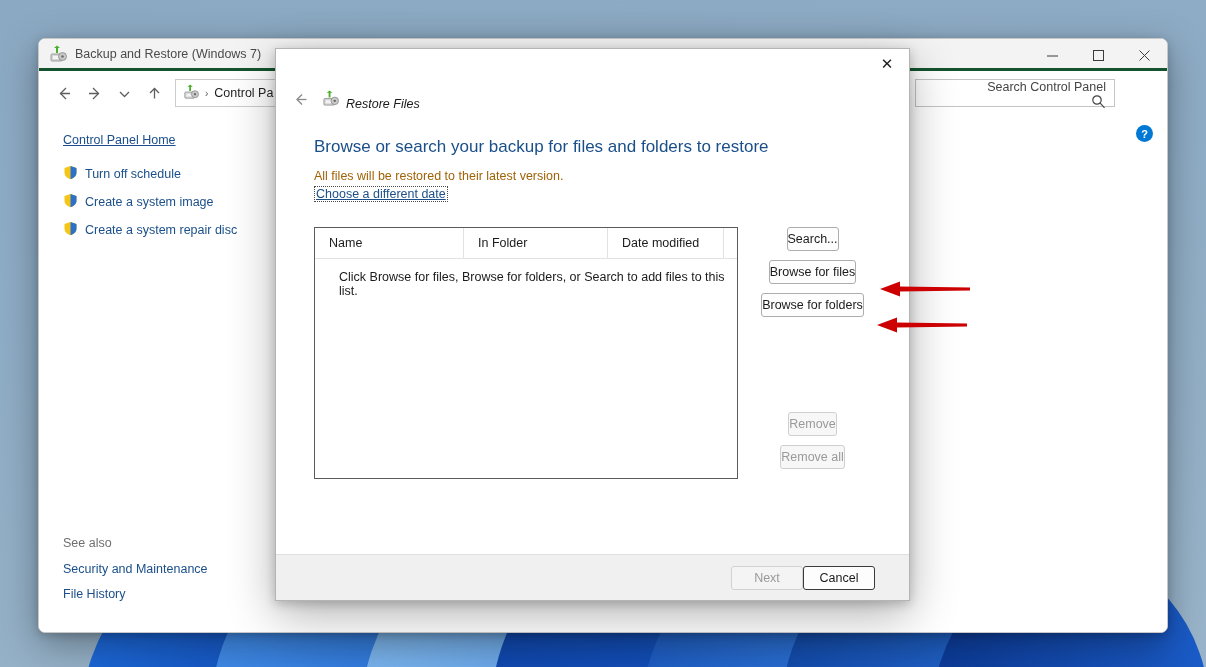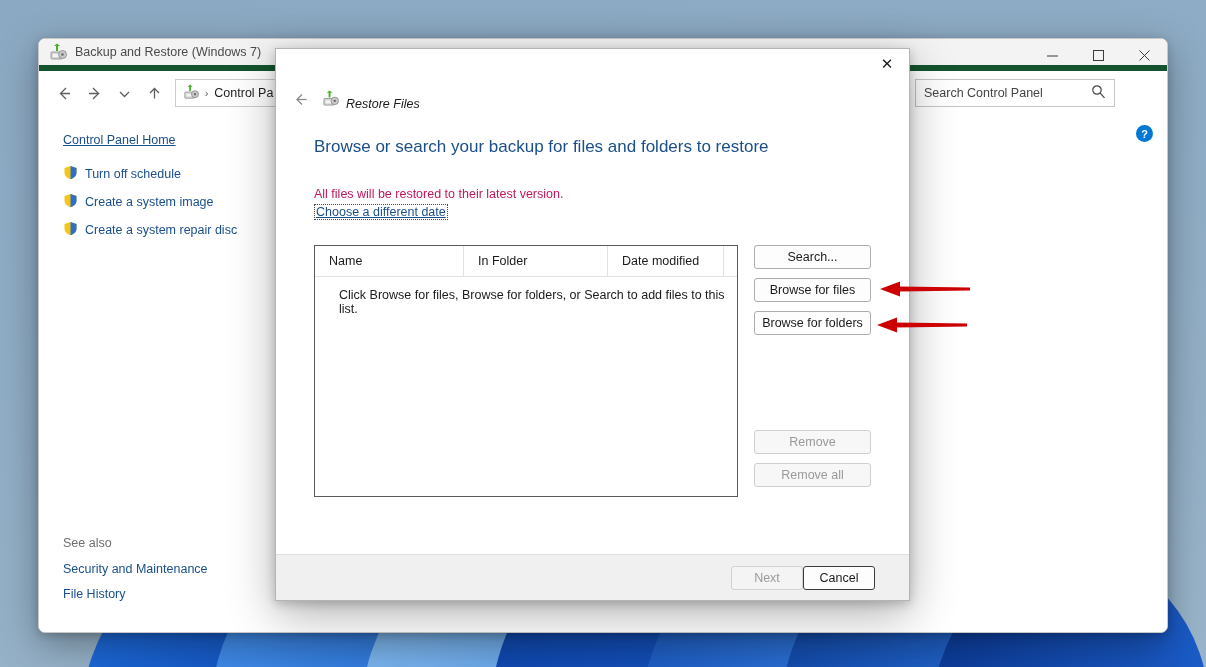--- a/index.html
+++ b/index.html
@@ -40,21 +40,21 @@
     border-radius: 7px;
     box-shadow: 0 12px 38px rgba(0,0,0,0.34), 0 2px 8px rgba(0,0,0,0.18);
     overflow: hidden;
   }
   #cp-titlebar {
     position: relative;
     height: 32px;
     background: #f3f3f3;
     display: flex;
     align-items: center;
-    border-bottom: 6px solid #14532d;
+    border-bottom: 3px solid #14532d;
   }
   #cp-titlebar .title-icon { margin-left: 10px; width: 18px; height: 18px; }
   #cp-titlebar .title-text {
     margin-left: 8px;
     font-size: 12.5px;
     color: #4a4a4a;
   }
   .win-controls {
     position: absolute; right: 0; top: 0;
     display: flex; height: 32px;
@@ -97,25 +97,26 @@
     border-left: none;
     background: #fff;
     display: flex; align-items: center; justify-content: center;
     color: #4a4a4a;
   }
   #search-box {
     margin-left: 12px;
     width: 200px; height: 28px;
     border: 1px solid #c4c4c4;
     background: #fff;
-    display: flex; align-items: center;
+    display: flex; align-items: flex-end;
     padding: 0 8px;
     font-size: 12.5px;
     color: #3b3b3b;
     position: relative;
+    flex-direction: column;
   }
   #search-box .sp { flex: 1; }
   #search-box .mag { color: #444; font-size: 14px; }
 
   
   #cp-body {
     position: relative;
     height: calc(595px - 32px - 44px);
     background: #ffffff;
     display: flex;
@@ -215,22 +216,22 @@
     padding: 0 38px;
     position: relative;
   }
   #dlg-heading {
     color: #1a4f8a;
     font-size: 17px;
     margin-top: 26px;
   }
   #dlg-note {
     font-size: 12.5px;
-    color: #be185d;
-    margin-top: 30px;
+    color: #a16207;
+    margin-top: 12px;
   }
   #dlg-link {
     display: inline-block;
     margin-top: 3px;
     font-size: 12.5px;
     color: #1a4f8a;
     text-decoration: underline;
     border: 1px dotted #4a4a4a;
     padding: 0 1px;
   }
@@ -263,21 +264,21 @@
   #file-list .col.c2 { width: 116px; }
   #file-list .col.c3 { flex: 1; border-right: none; padding-left: 0; }
   #file-list .empty {
     padding: 11px 0 0 24px;
     font-size: 12.5px;
     color: #1b1b1b;
   }
   #dlg-buttons {
     margin-left: 16px;
     width: 120px;
-    display: flex; flex-direction: column;
+    display: flex; flex-direction: column; align-items: center;
   }
   .dbtn {
     height: 24px;
     border: 1px solid #adadad;
     border-radius: 3px;
     background: #fdfdfd;
     font-size: 12.5px;
     color: #1b1b1b;
     display: flex; align-items: center; justify-content: center;
     font-family: "Liberation Sans", sans-serif;

